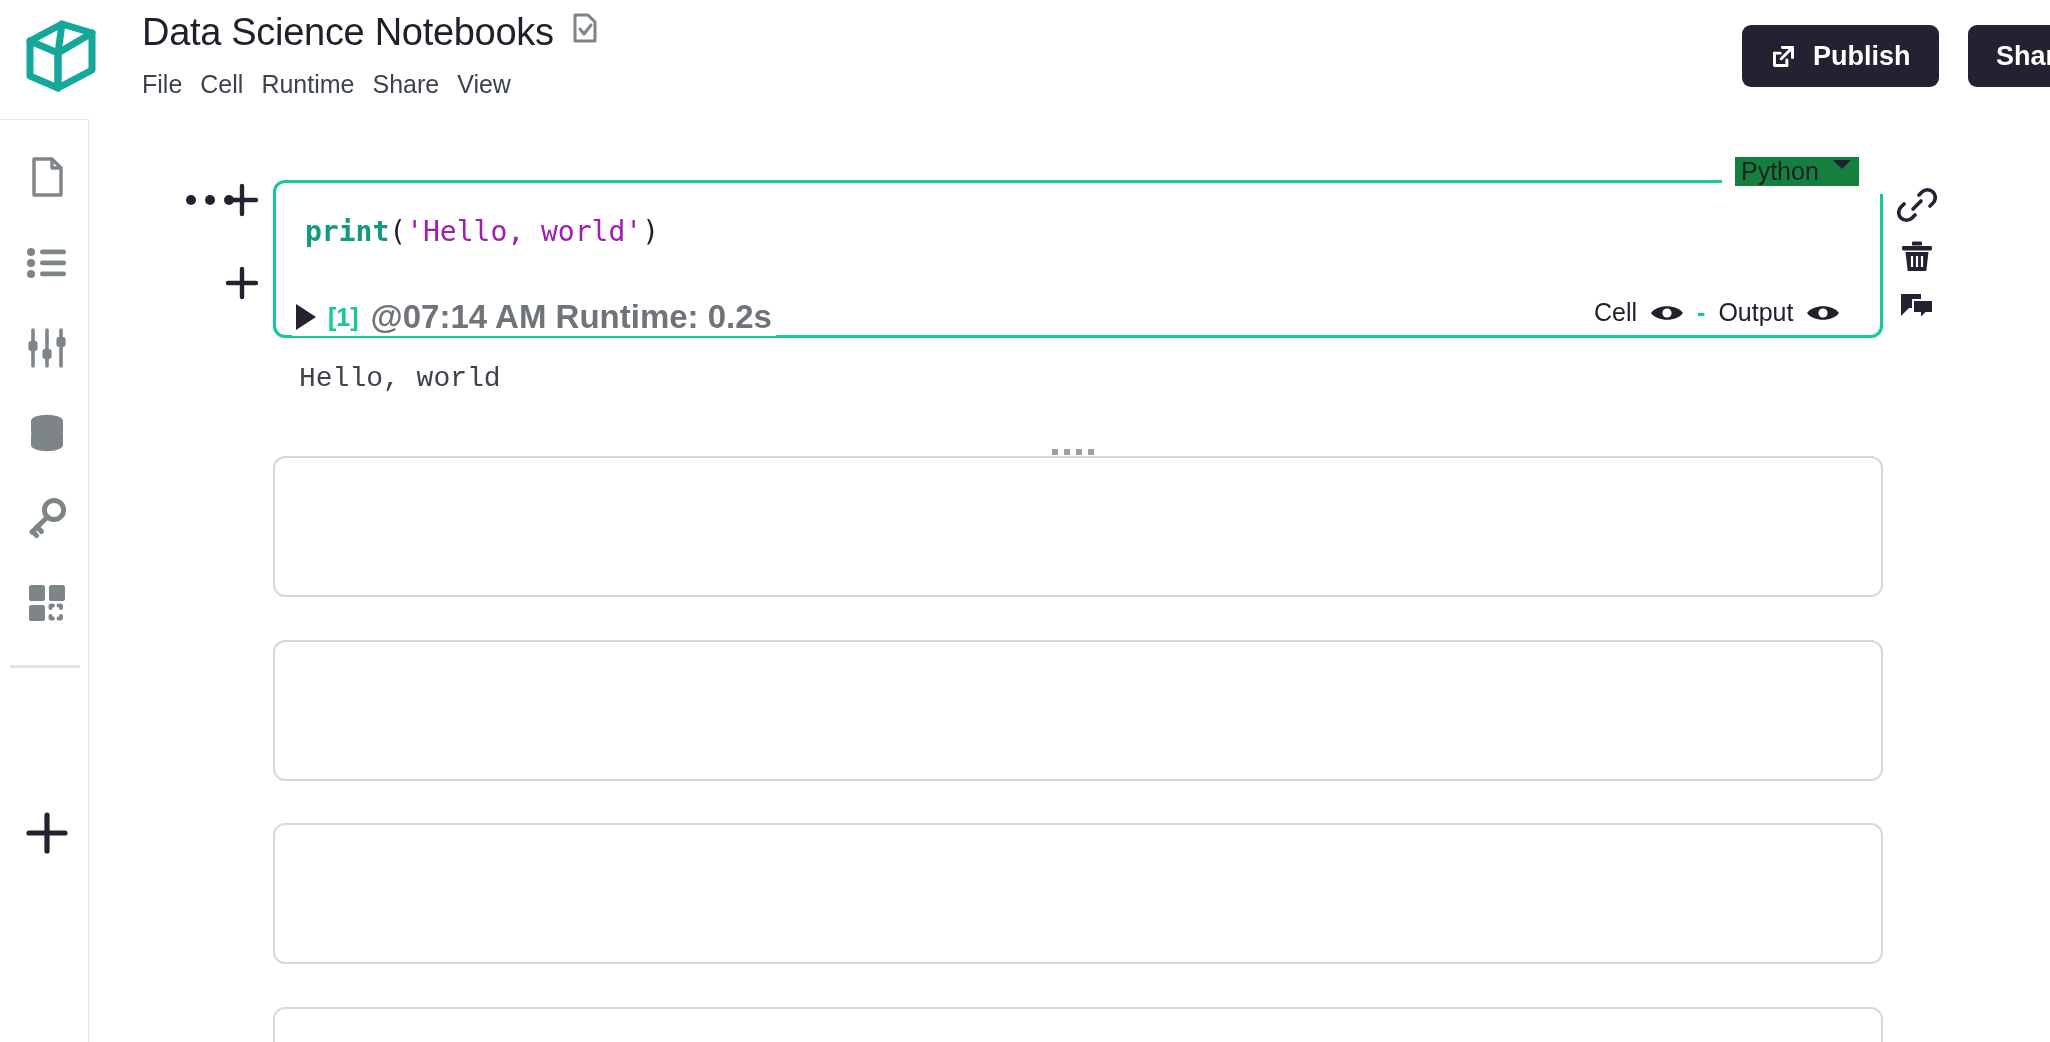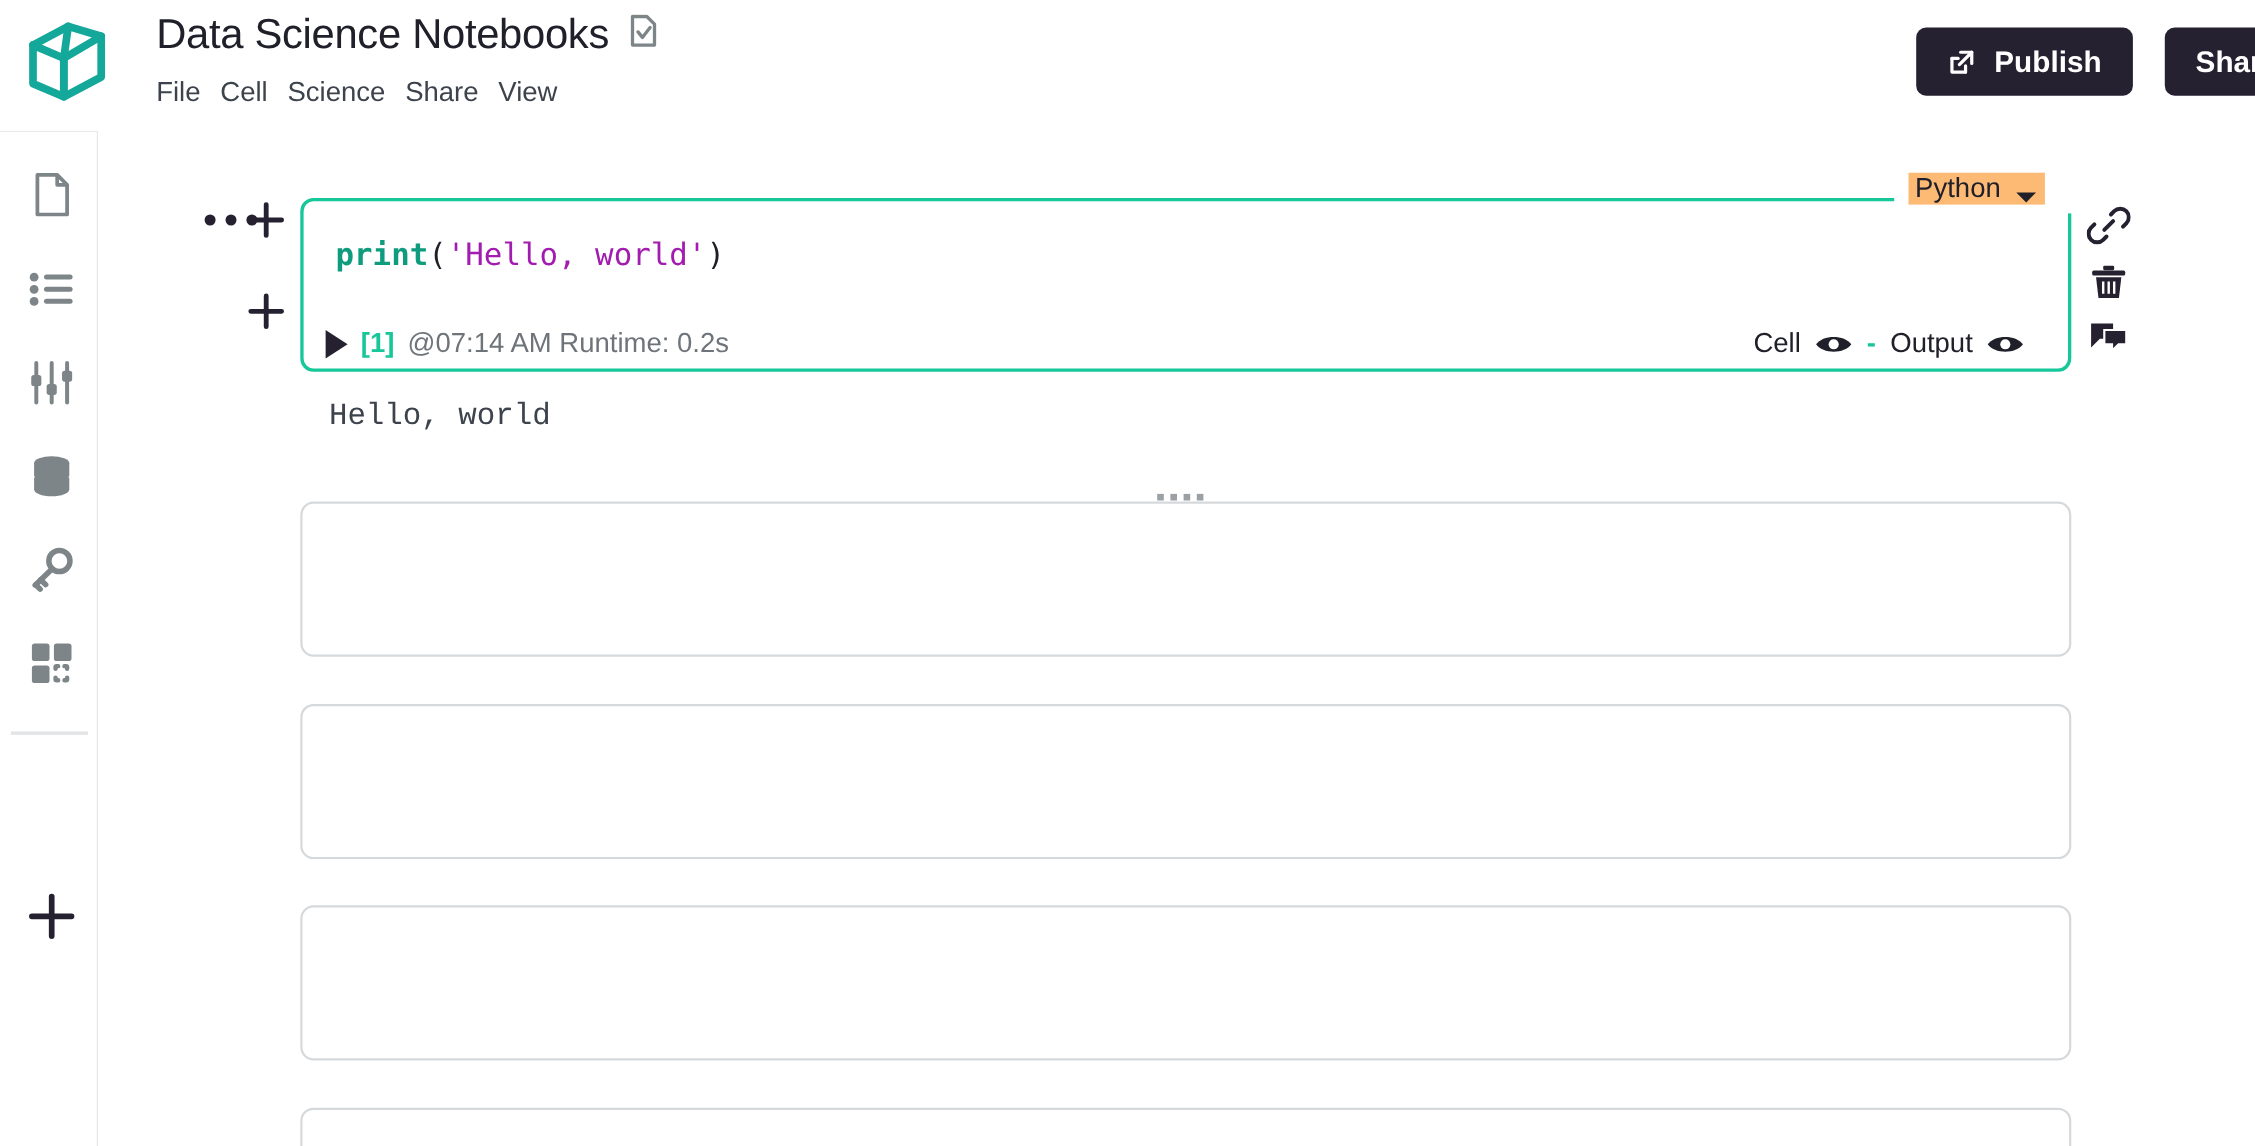--- a/index.html
+++ b/index.html
@@ -94,23 +94,23 @@
     border:3px solid #16c79a; border-radius:12px;
     background:#fff;
   }
   
   #python-mask {
     position:absolute; left:1722px; top:168px;
     width:168px; height:26px; background:#fff;
   }
   #python-select {
     position:absolute; left:1735px; top:157px;
-    display:flex; align-items:flex-end; gap:12px;
+    display:flex; align-items:flex-start; gap:12px;
     font-size:25px; color:#20202a; cursor:pointer;
-    background:#fdba74; padding:0 6px;
+    background:#15803d; padding:0 6px;
   }
   #code-line {
     position:absolute; left:305px; top:212px;
     font-family:"DejaVu Sans Mono", monospace;
     font-size:28px; line-height:40px; white-space:pre;
   }
   .tok-fn { color:#0f9b7e; font-weight:700; }
   .tok-punc { color:#20202a; }
   .tok-str { color:#a21caf; }
 
@@ -119,21 +119,21 @@
     position:absolute; left:285px; top:308px;
     width:378px; height:26px; background:#fff;
   }
   #cell-footer {
     position:absolute; left:292px; top:298px;
     display:flex; align-items:center; gap:12px;
     background:#fff; padding:0 4px;
   }
   #run-btn { width:0;height:0;border-left:20px solid #262130;border-top:13px solid transparent;border-bottom:13px solid transparent; cursor:pointer; }
   #exec-count { color:#16c79a; font-size:25px; font-weight:700; }
-  #run-meta { color:#6e7479; font-size:25px; white-space:nowrap; }
+  #run-meta { color:#6e7479; font-size:33px; white-space:nowrap;font-weight:bold; }
 
   #footer-mask-right {
     position:absolute; left:1584px; top:308px;
     width:272px; height:26px; background:#fff;
   }
   #vis-toggles {
     position:absolute; left:1590px; top:298px;
     display:flex; align-items:center; gap:13px;
     background:#fff; padding:0 4px;
   }
@@ -202,21 +202,21 @@
         <svg viewBox="0 0 26 30" width="26" height="30" aria-hidden="true">
           <path d="M3 2 h13 l7 7 v19 h-20 z" fill="none" stroke="#7d8588" stroke-width="3" stroke-linejoin="round"></path>
           <path d="M8 16 l4 5 l7 -9" fill="none" stroke="#7d8588" stroke-width="3" stroke-linecap="round" stroke-linejoin="round"></path>
         </svg>
       </span>
     </div>
 
     <div id="menubar">
       <div class="menu-item">File</div>
       <div class="menu-item">Cell</div>
-      <div class="menu-item">Science</div>
+      <div class="menu-item">Runtime</div>
       <div class="menu-item">Share</div>
       <div class="menu-item">View</div>
     </div>
 
     <button class="hdr-btn" id="publish-btn">
       <span style="display:flex;">
         <svg viewBox="0 0 24 24" width="27" height="27" aria-hidden="true">
           <path d="M4 9 v11 h11" fill="none" stroke="#fff" stroke-width="2.6" stroke-linecap="round" stroke-linejoin="round"></path>
           <path d="M15 20 v-5" fill="none" stroke="#fff" stroke-width="2.6" stroke-linecap="round"></path>
           <path d="M4 9 h5" fill="none" stroke="#fff" stroke-width="2.6" stroke-linecap="round"></path>

